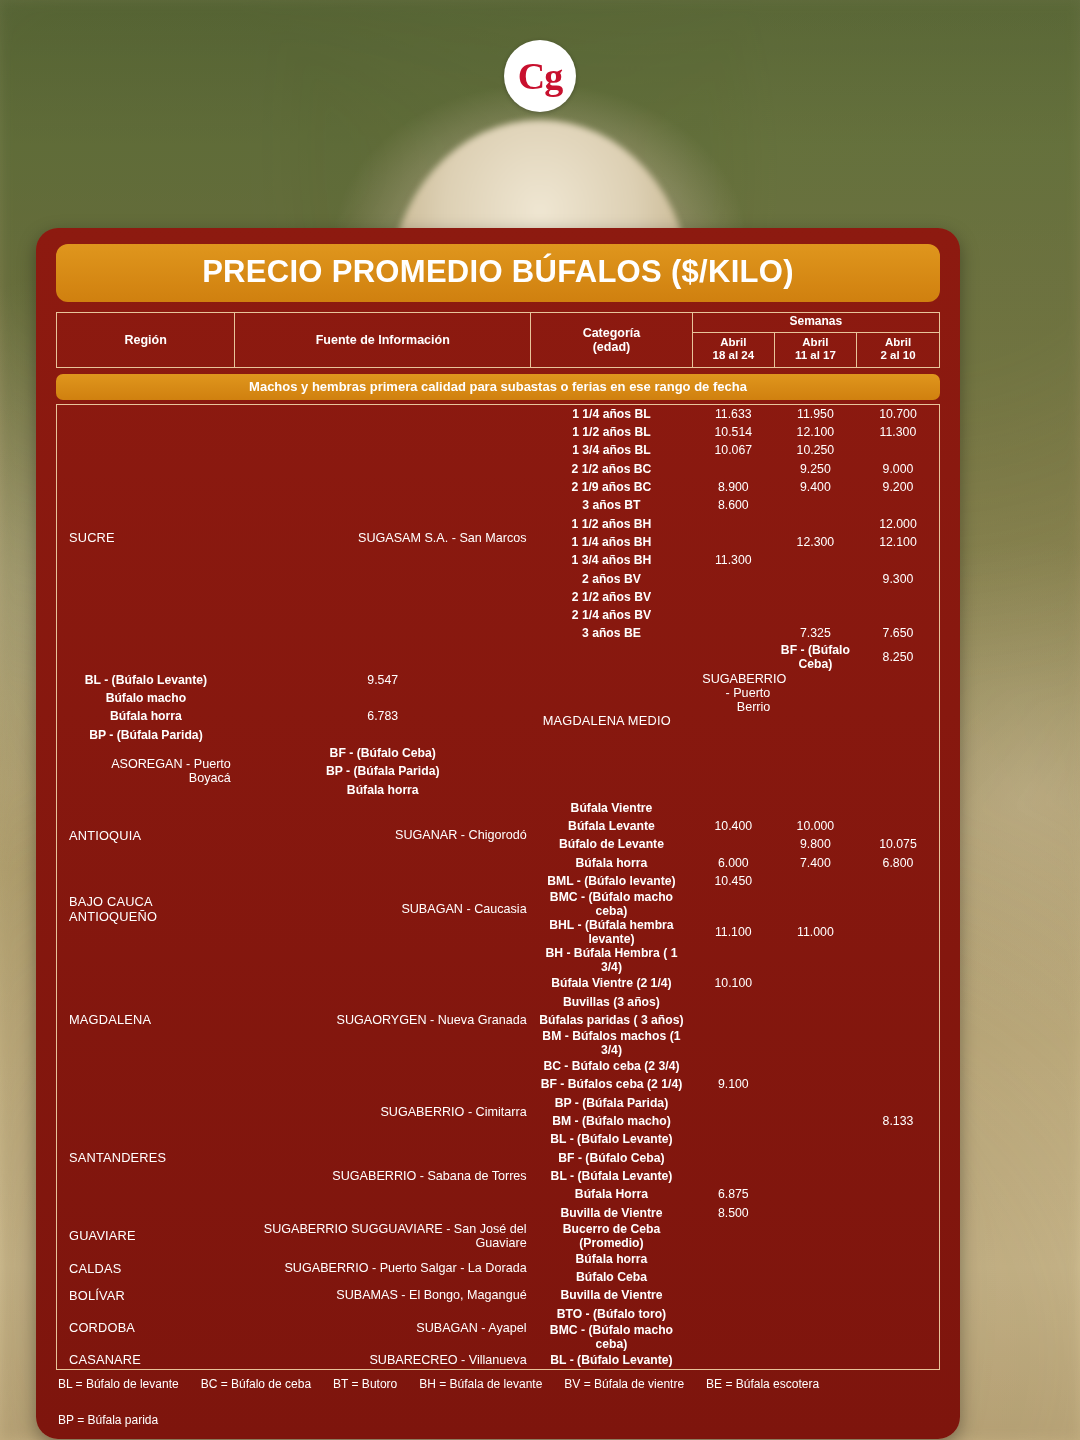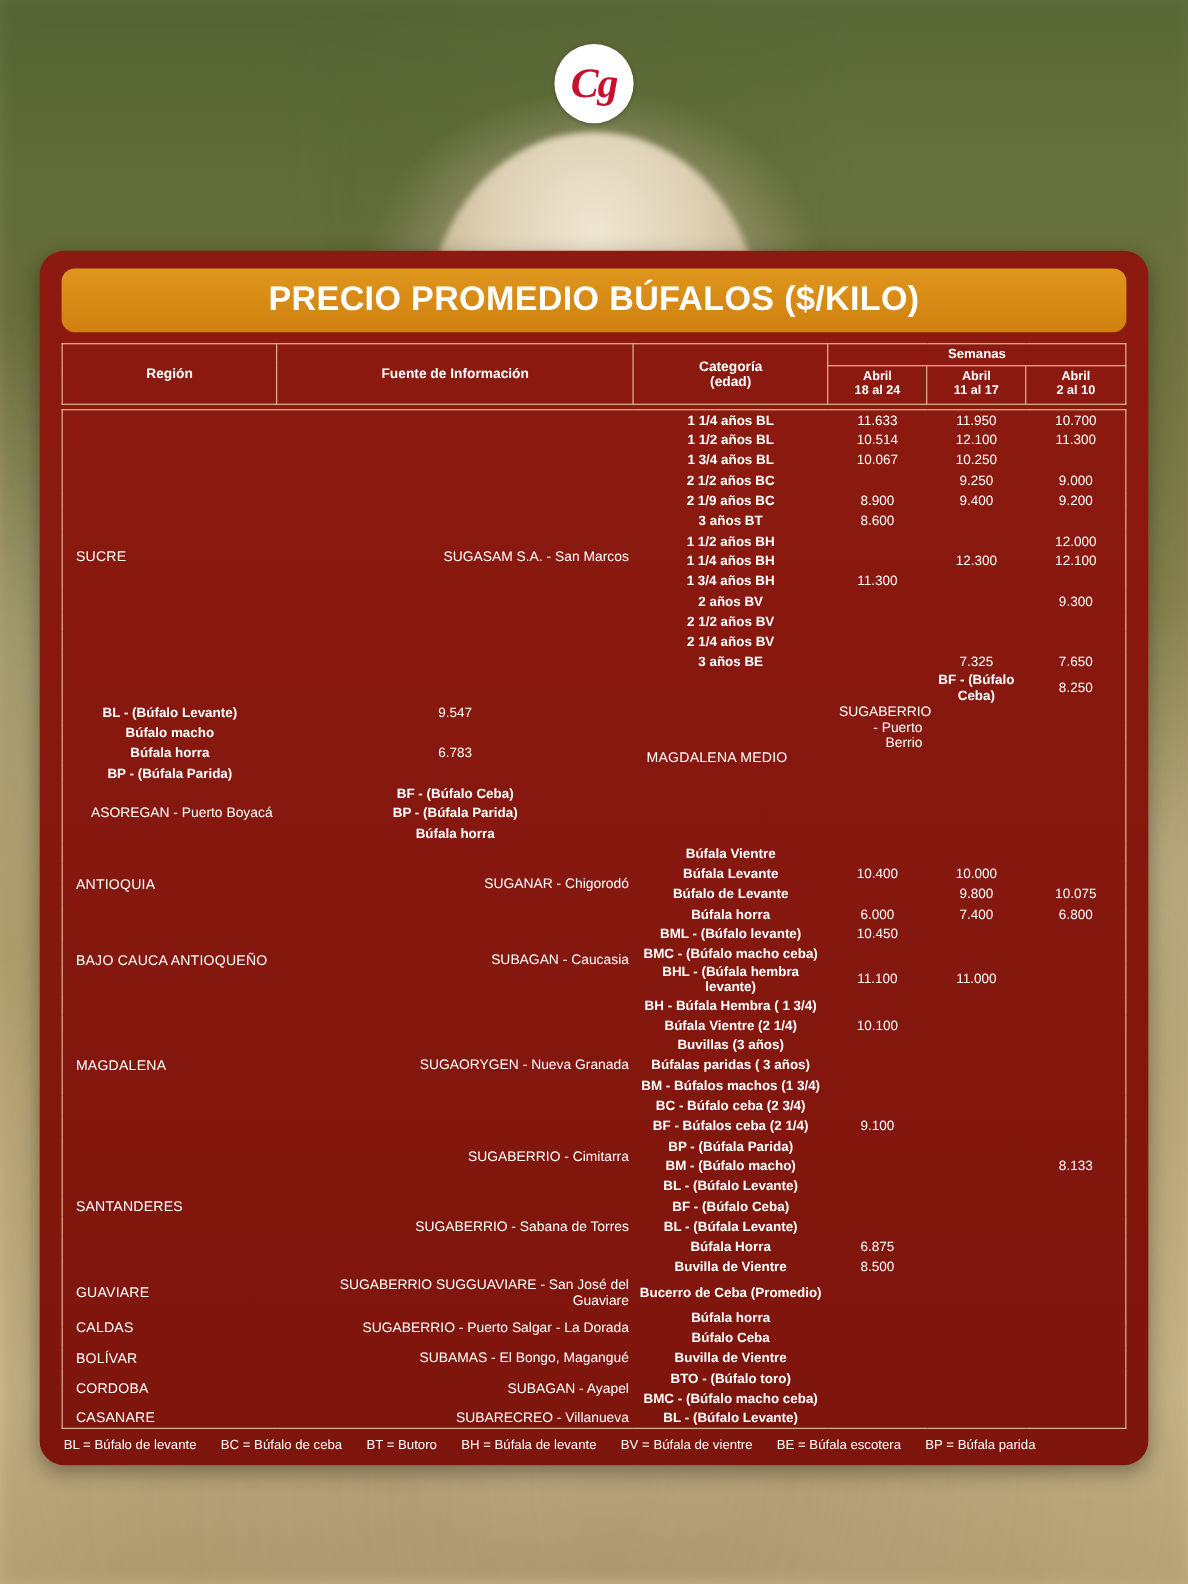--- a/index.html
+++ b/index.html
@@ -44,39 +44,38 @@
   .logo-wrap {
     position:absolute; top:40px; left:0; right:0;
     display:flex; justify-content:center; align-items:center; gap:26px;
     z-index:5;
   }
   .logo-badge {
     width:72px; height:72px; border-radius:50%;
     background:#ffffff;
     display:flex; align-items:center; justify-content:center;
     box-shadow:0 1px 4px rgba(0,0,0,0.25);
-    font-style:italic;
   }
   .logo-badge .cg {
     font-family:"Liberation Serif", serif;
     font-weight:bold; font-size:38px; color:#c8102e;
     letter-spacing:-1px; line-height:1;
   }
   .logo-text {
     font-size:27px; color:#ffffff; letter-spacing:-0.5px;
     text-shadow:0 1px 3px rgba(0,0,0,0.5);
     white-space:nowrap;
   }
   .logo-text .b { font-weight:bold; }
   .logo-text .n { font-weight:normal; }
 
   
   .card {
     position:absolute;
-    left:36px; top:228px; width:1008px;
+    left:36px; top:228px; width:924px;
     background:#8f1d13;
     background:linear-gradient(180deg,#8d1a10 0%,#7e150d 100%);
     border-radius:22px;
     padding:14px 12px 8px 12px;
     box-shadow:0 6px 18px rgba(0,0,0,0.35);
     z-index:4;
   }
   .title-bar {
     margin:2px 8px 10px 8px;
     background:#d88b17;
@@ -197,20 +196,21 @@
         <div>11 al 17</div>
       </th>
       <th class="sem-sub">
         <div>Abril</div>
         <div>2 al 10</div>
       </th>
     </tr>
   </tbody>
     </table>
 
+  <div class="subtitle-bar">Machos y hembras primera calidad para subastas o ferias en ese rango de fecha</div>
 
   <div class="data-wrap">
     <table class="data-table outer-box" id="data-table">
       <colgroup>
         <col style="width:20.2%">
           <col style="width:33.5%">
           <col style="width:18.3%">
         <col style="width:9.3%">
           <col style="width:9.3%">
           <col style="width:9.4%">

